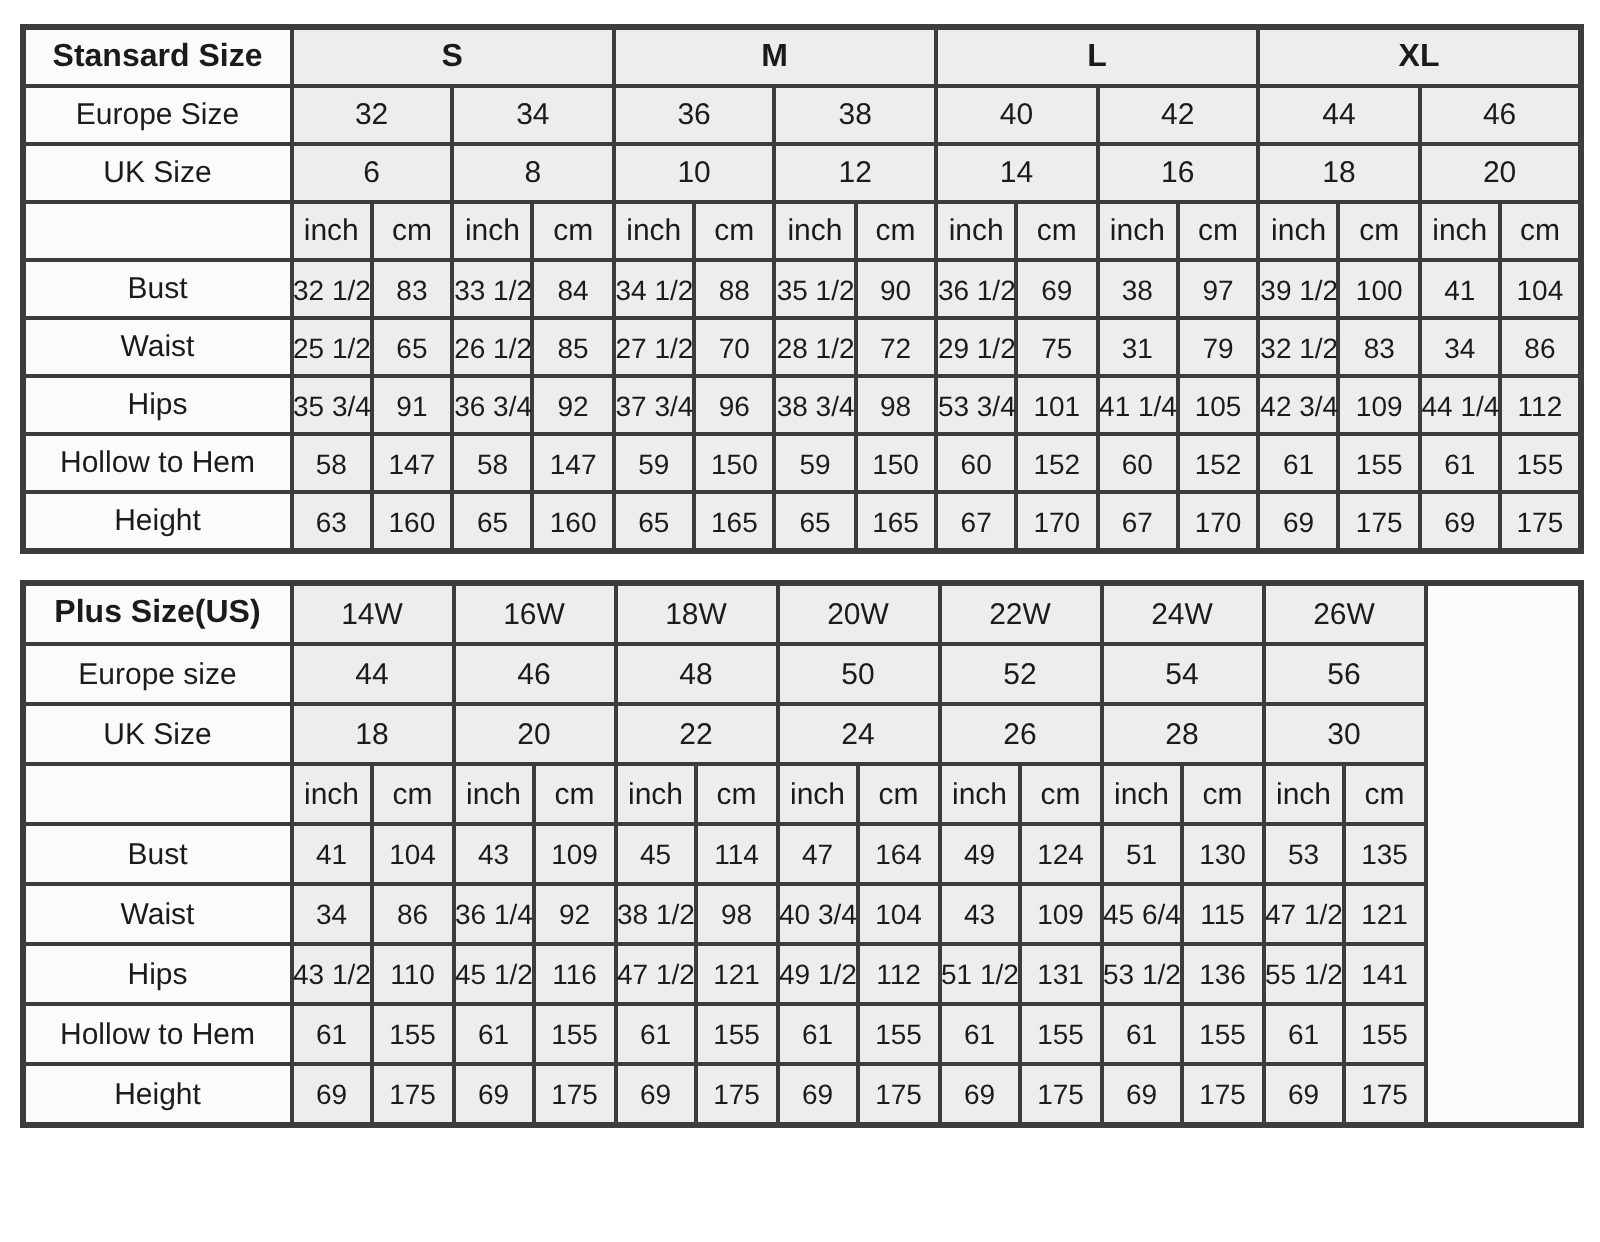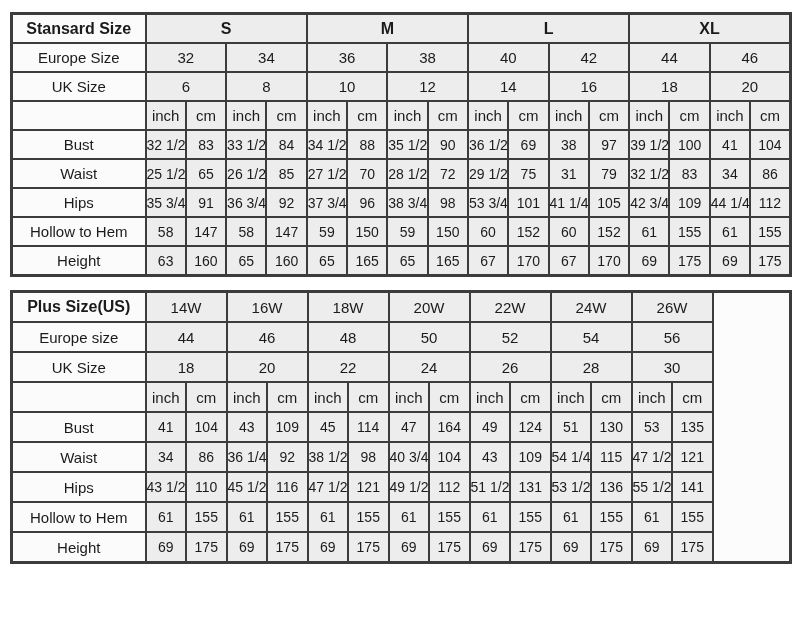--- a/index.html
+++ b/index.html
@@ -281,21 +281,21 @@
           <td class="measure-cell">34</td>
           <td class="measure-cell">86</td>
           <td class="measure-cell">36 1/4</td>
           <td class="measure-cell">92</td>
           <td class="measure-cell">38 1/2</td>
           <td class="measure-cell">98</td>
           <td class="measure-cell">40 3/4</td>
           <td class="measure-cell">104</td>
           <td class="measure-cell">43</td>
           <td class="measure-cell">109</td>
-          <td class="measure-cell">54 1/4</td>
+          <td class="measure-cell">45 6/4</td>
           <td class="measure-cell">115</td>
           <td class="measure-cell">47 1/2</td>
           <td class="measure-cell">121</td>
         </tr>
         <tr>
           <td class="label-cell">Hips</td>
           <td class="measure-cell">43 1/2</td>
           <td class="measure-cell">110</td>
           <td class="measure-cell">45 1/2</td>
           <td class="measure-cell">116</td>

